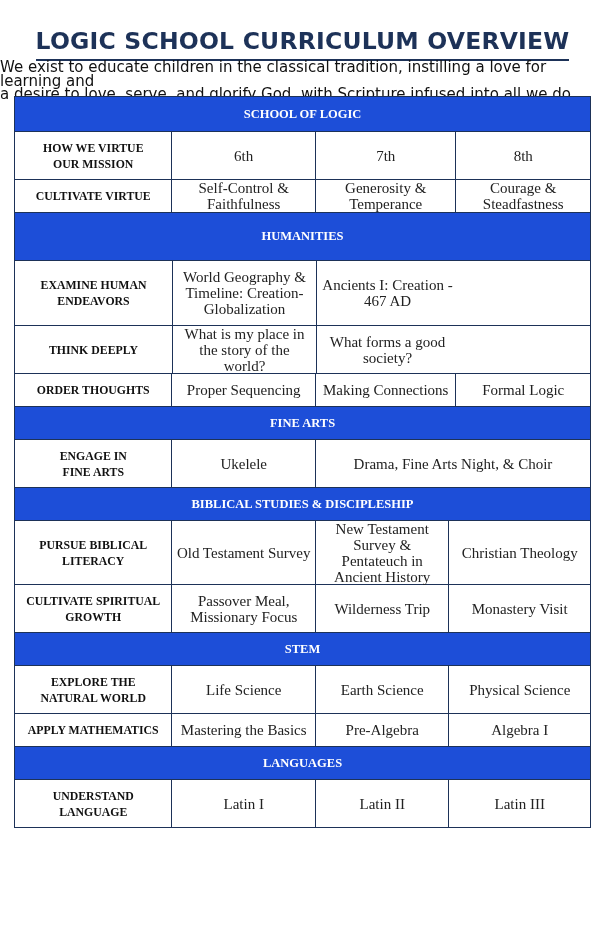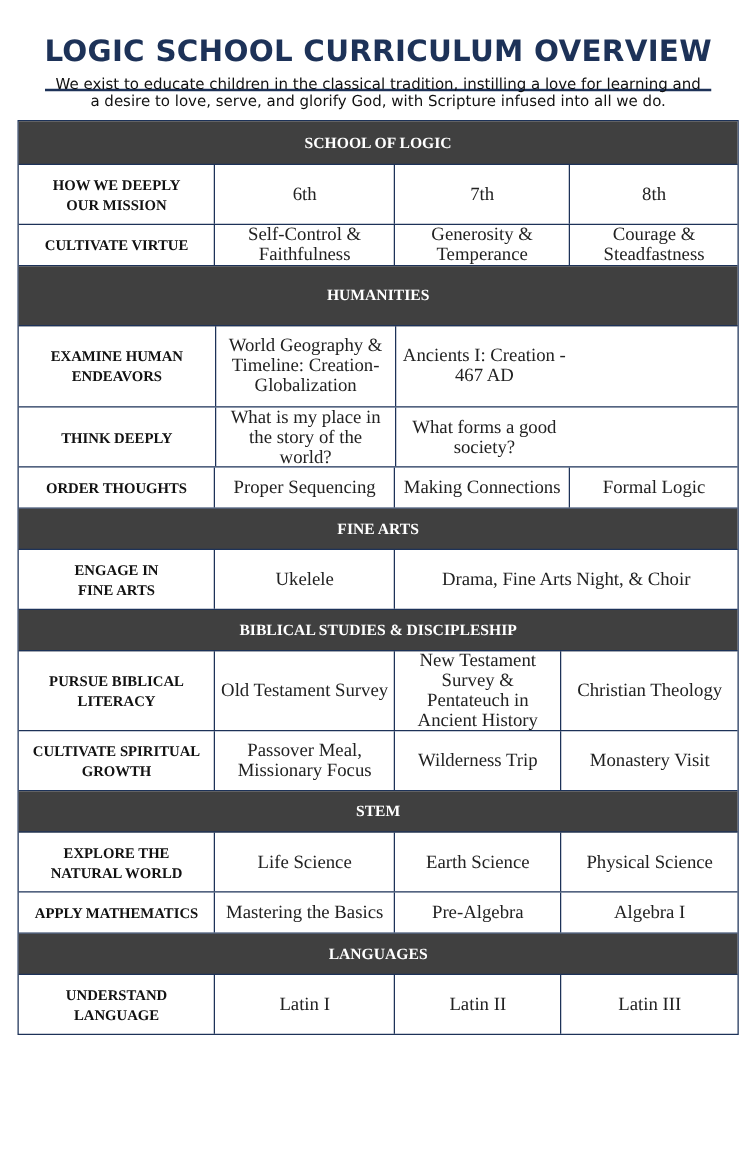--- a/index.html
+++ b/index.html
@@ -2,32 +2,32 @@
 <html><head>
   <meta charset="utf-8">
   <style>
     html, body { margin: 0; padding: 0; background: #ffffff; }
     body { width: 605px; height: 933px; position: relative; overflow: hidden; }
     .page-title {
       position: absolute; left: 0; top: 26px; width: 605px; text-align: center;
       font-family: "DejaVu Sans", sans-serif; font-weight: bold; font-size: 23.5px;
       color: #1d3258; letter-spacing: 0.2px; line-height: 30px;
     }
-    .page-title span { border-bottom: 2.5px solid #1d3258; padding-bottom: 16px; }
+    .page-title span { border-bottom: 2.5px solid #1d3258; padding-bottom: 4px; }
     .mission {
-      position: absolute; left: 0; top: 61px; width: 605px; text-align: center;
-      font-family: "DejaVu Sans", sans-serif; font-size: 12px; color: #111;
+      position: absolute; left: 0; top: 61px; width: 605px; text-align: left;
+      font-family: "DejaVu Sans", sans-serif; font-size: 15px; color: #111;
       line-height: 13.5px;
     }
     .table {
       position: absolute; left: 14px; top: 96px; width: 577px;
       border: 1px solid #1d3258; box-sizing: border-box;
     }
     .band {
-      background: #404040; color: #fff; text-align: center;
+      background: #1d4ed8; color: #fff; text-align: center;
       font-family: "Liberation Serif", serif; font-weight: bold; font-size: 12.5px;
       display: flex; align-items: center; justify-content: center;
       border-bottom: 1.5px solid #1d3258; box-sizing: border-box;
     }
     .row { display: flex; border-bottom: 1.5px solid #1d3258; box-sizing: border-box; }
     .row:last-child { border-bottom: none; }
     .cell {
       display: flex; align-items: center; justify-content: center; text-align: center;
       font-family: "Liberation Serif", serif; font-size: 15px; color: #222;
       line-height: 16px; border-right: 1.5px solid #1d3258; box-sizing: border-box;
@@ -51,21 +51,21 @@
   <div>We exist to educate children in the classical tradition, instilling a love for learning and</div>
   <div>a desire to love, serve, and glorify God, with Scripture infused into all we do.</div>
 </div>
 
 <div class="table">
 
   <div class="band" style="height:35px">SCHOOL OF LOGIC</div>
   <div class="row" style="height:48px">
     <div class="cell label c0">
         <div>
-          <div>HOW WE DEEPLY</div>
+          <div>HOW WE VIRTUE</div>
           <div>OUR MISSION</div>
         </div>
       </div>
     <div class="cell c1">6th</div>
     <div class="cell c2a">7th</div>
     <div class="cell c3a">8th</div>
   </div>
   <div class="row" style="height:33px">
     <div class="cell label c0">CULTIVATE VIRTUE</div>
     <div class="cell c1">Self-Control &amp; Faithfulness</div>

